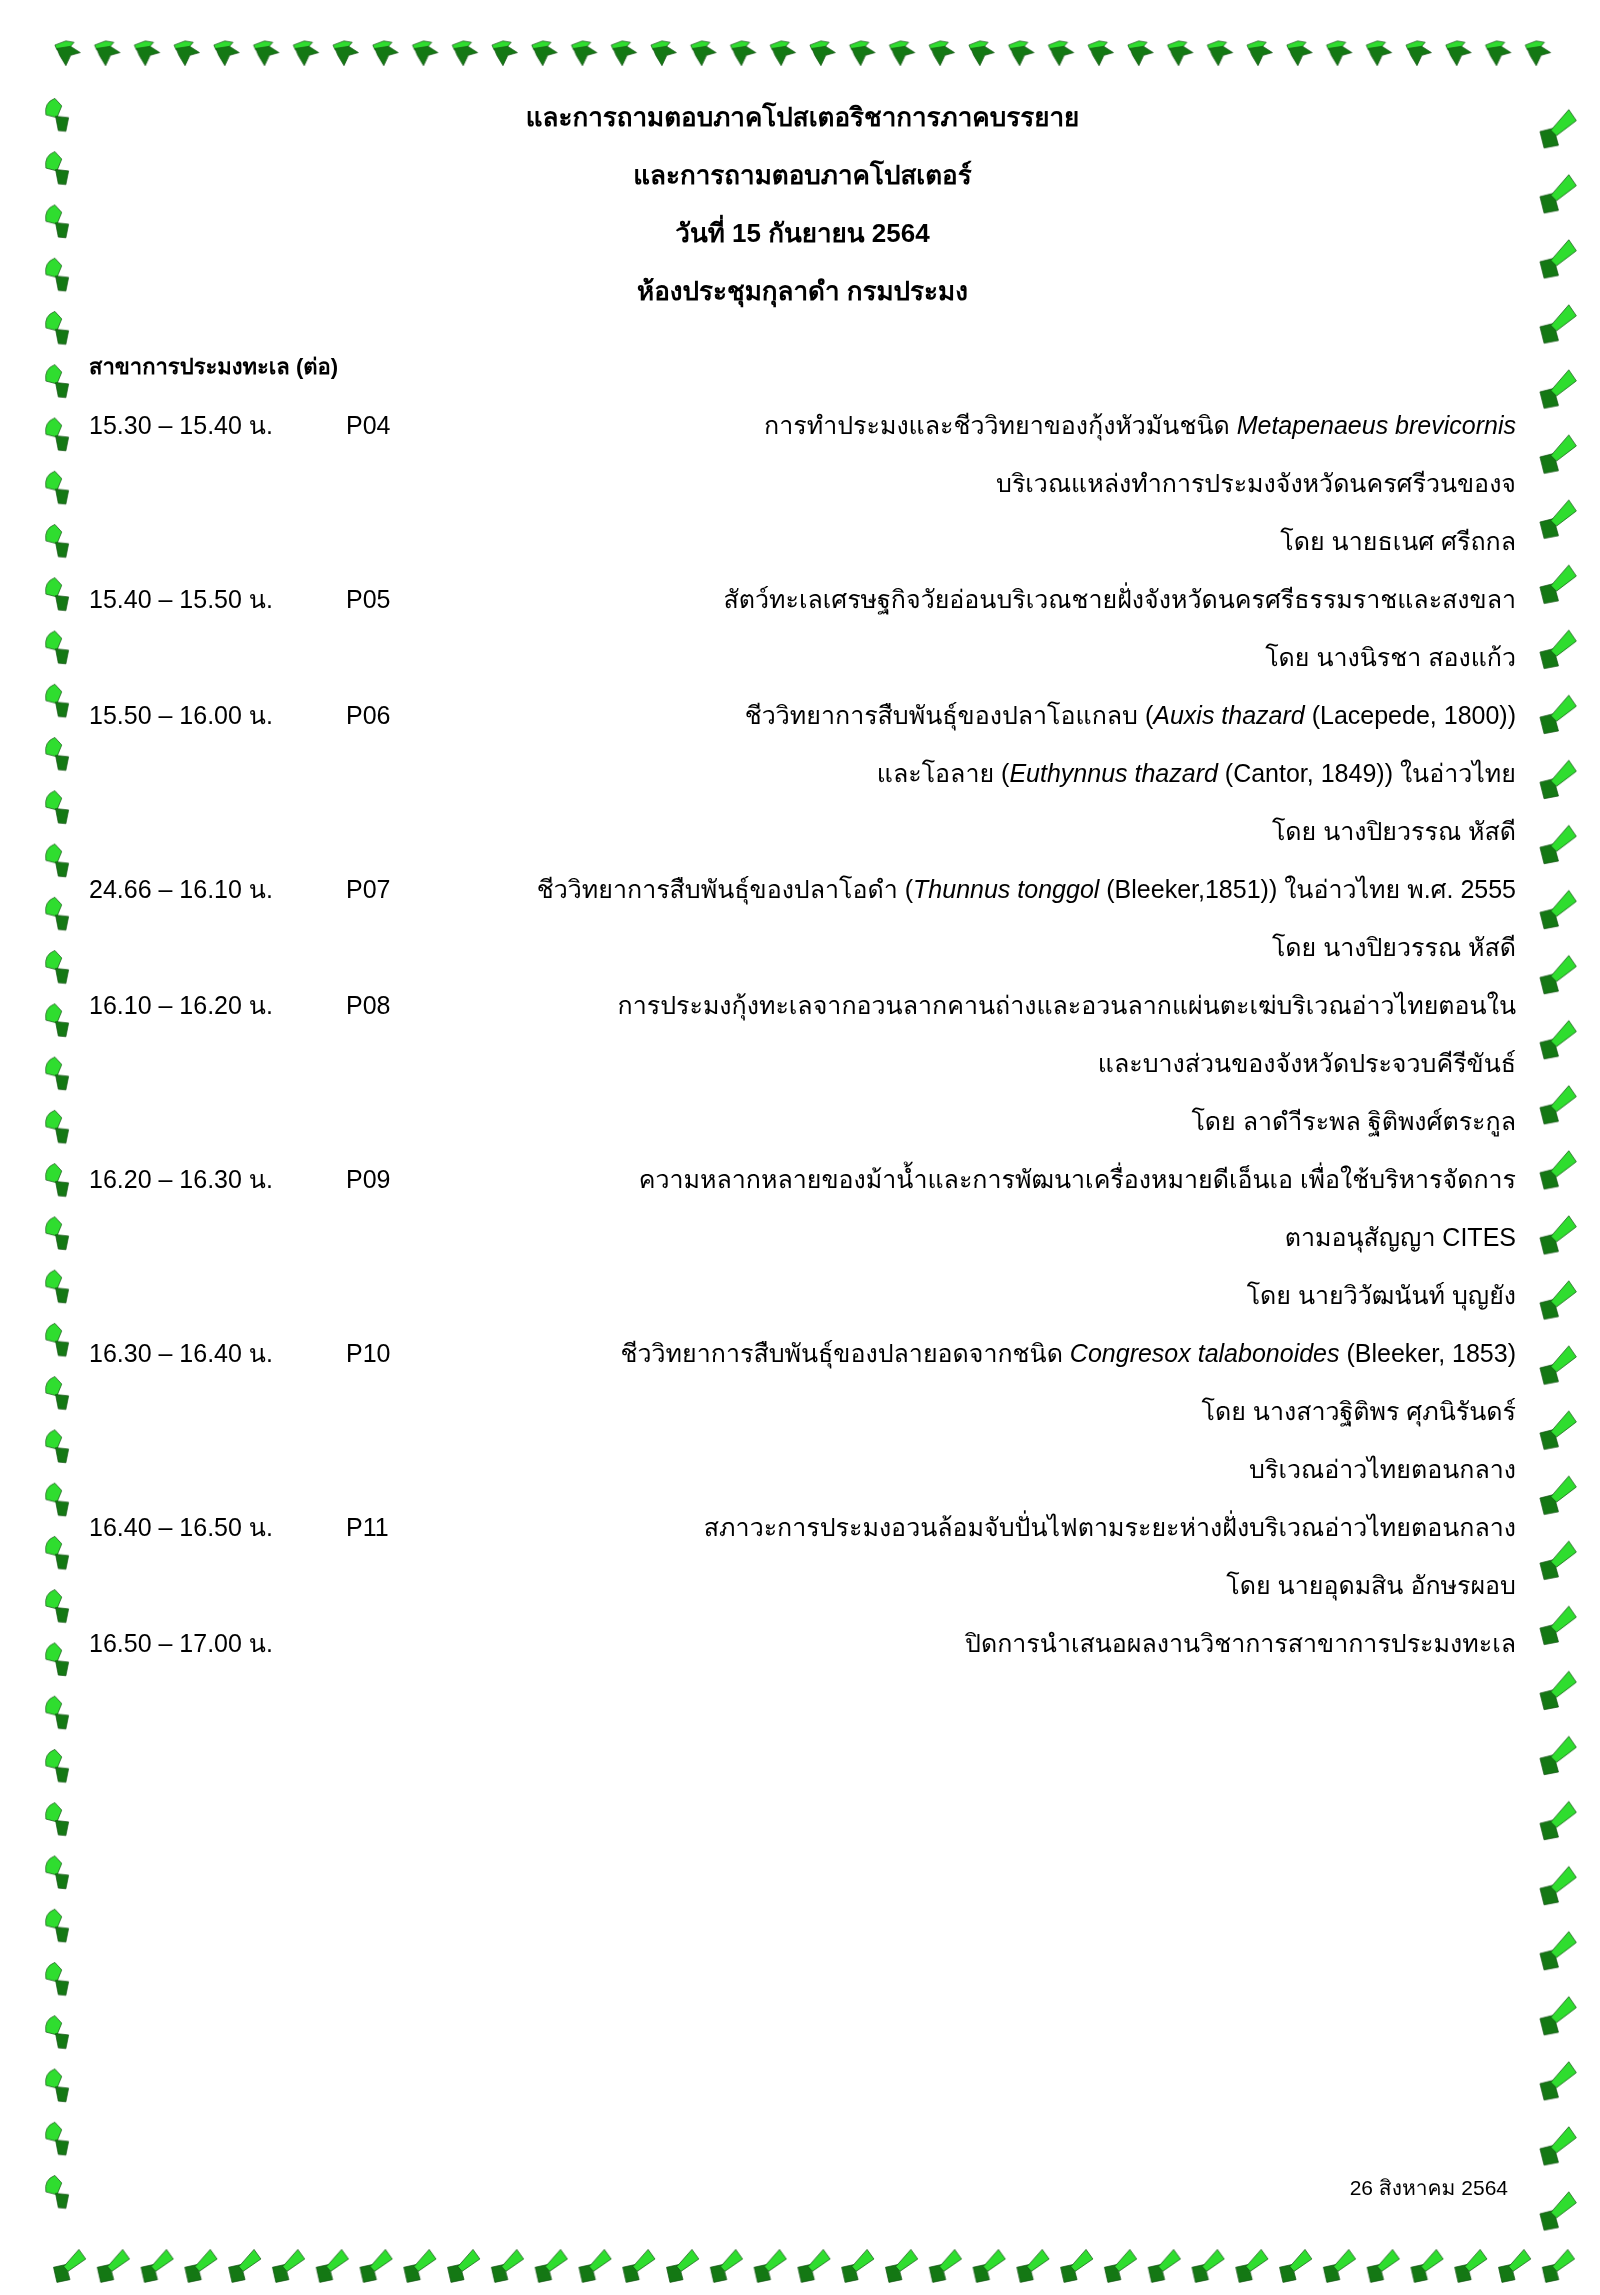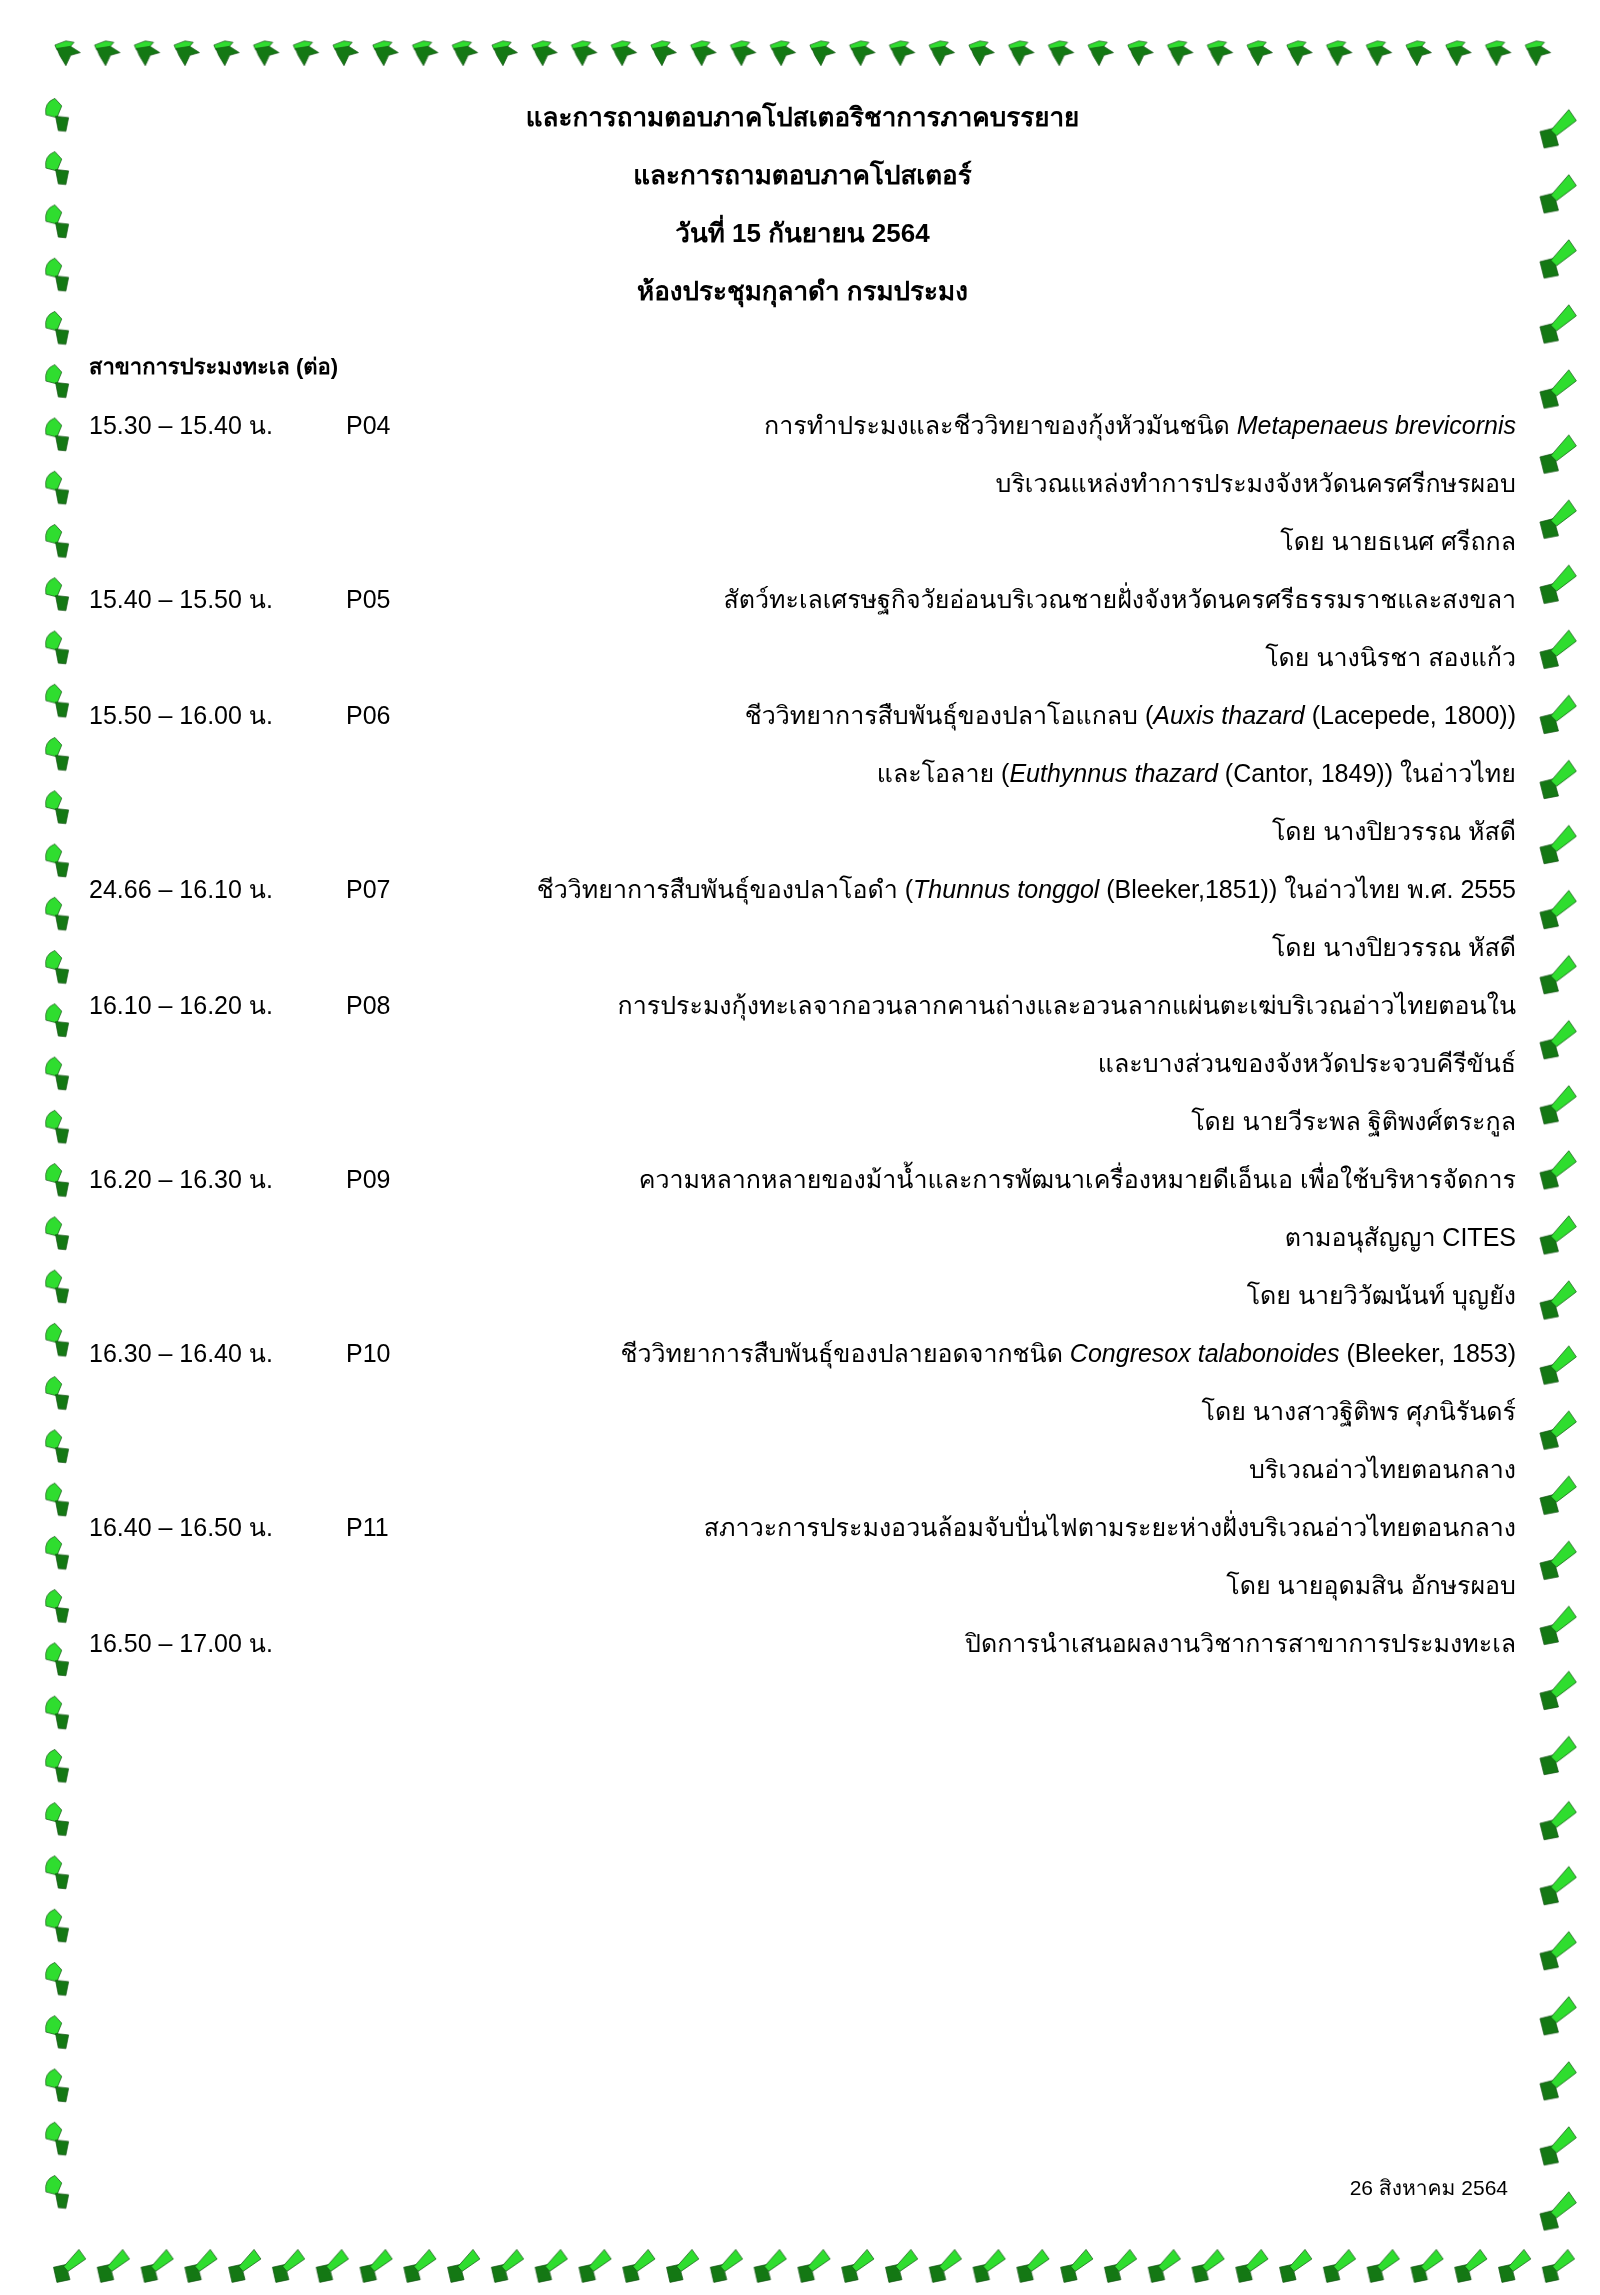--- a/index.html
+++ b/index.html
@@ -111,21 +111,21 @@
   </div>
 
   <div class="section-header">สาขาการประมงทะเล (ต่อ)</div>
 
   <div>
   <div class="sched-row">
     <div class="cell time">15.30 – 15.40 น.</div>
     <div class="cell code">P04</div>
     <div class="cell desc">
           <div class="desc-line"><span>การทำประมงและชีววิทยาของกุ้งหัวมันชนิด </span><i>Metapenaeus brevicornis</i></div>
-          <div class="desc-line"><span>บริเวณแหล่งทำการประมงจังหวัดนครศรีกษรผอบ</span></div>
+          <div class="desc-line"><span>บริเวณแหล่งทำการประมงจังหวัดนครศรีวนของจ</span></div>
           <div class="desc-line"><span>โดย นายธเนศ ศรีถกล</span></div>
         </div>
   </div>
 
   <div class="sched-row">
     <div class="cell time">15.40 – 15.50 น.</div>
     <div class="cell code">P05</div>
     <div class="cell desc">
           <div class="desc-line"><span>สัตว์ทะเลเศรษฐกิจวัยอ่อนบริเวณชายฝั่งจังหวัดนครศรีธรรมราชและสงขลา</span></div>
           <div class="desc-line"><span>โดย นางนิรชา สองแก้ว</span></div>
@@ -150,21 +150,21 @@
           <div class="desc-line"><span>โดย นางปิยวรรณ หัสดี</span></div>
         </div>
   </div>
 
   <div class="sched-row">
     <div class="cell time">16.10 – 16.20 น.</div>
     <div class="cell code">P08</div>
     <div class="cell desc">
           <div class="desc-line"><span>การประมงกุ้งทะเลจากอวนลากคานถ่างและอวนลากแผ่นตะเฆ่บริเวณอ่าวไทยตอนใน</span></div>
           <div class="desc-line"><span>และบางส่วนของจังหวัดประจวบคีรีขันธ์</span></div>
-          <div class="desc-line"><span>โดย นายวีระพล ฐิติพงศ์ตระกูล</span></div>
+          <div class="desc-line"><span>โดย ลาดำีระพล ฐิติพงศ์ตระกูล</span></div>
         </div>
   </div>
 
   <div class="sched-row">
     <div class="cell time">16.20 – 16.30 น.</div>
     <div class="cell code">P09</div>
     <div class="cell desc">
           <div class="desc-line"><span>ความหลากหลายของม้าน้ำและการพัฒนาเครื่องหมายดีเอ็นเอ เพื่อใช้บริหารจัดการ</span></div>
           <div class="desc-line"><span>ตามอนุสัญญา CITES</span></div>
           <div class="desc-line"><span>โดย นายวิวัฒนันท์ บุญยัง</span></div>

